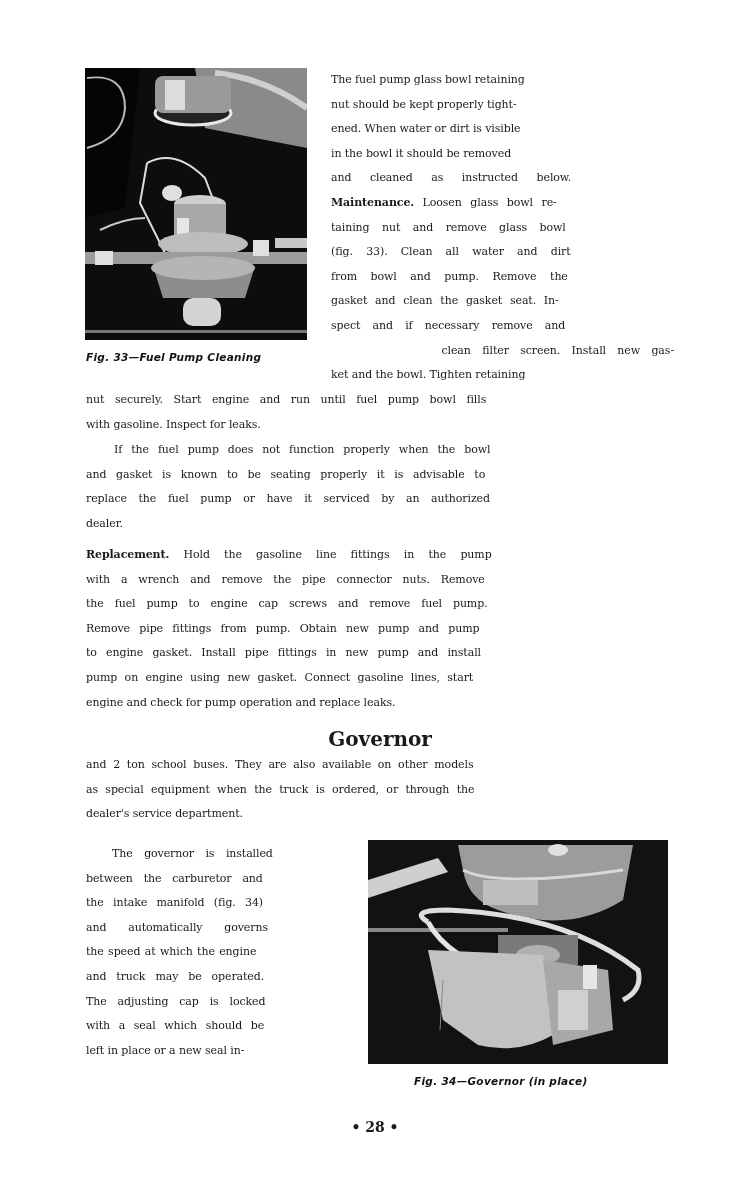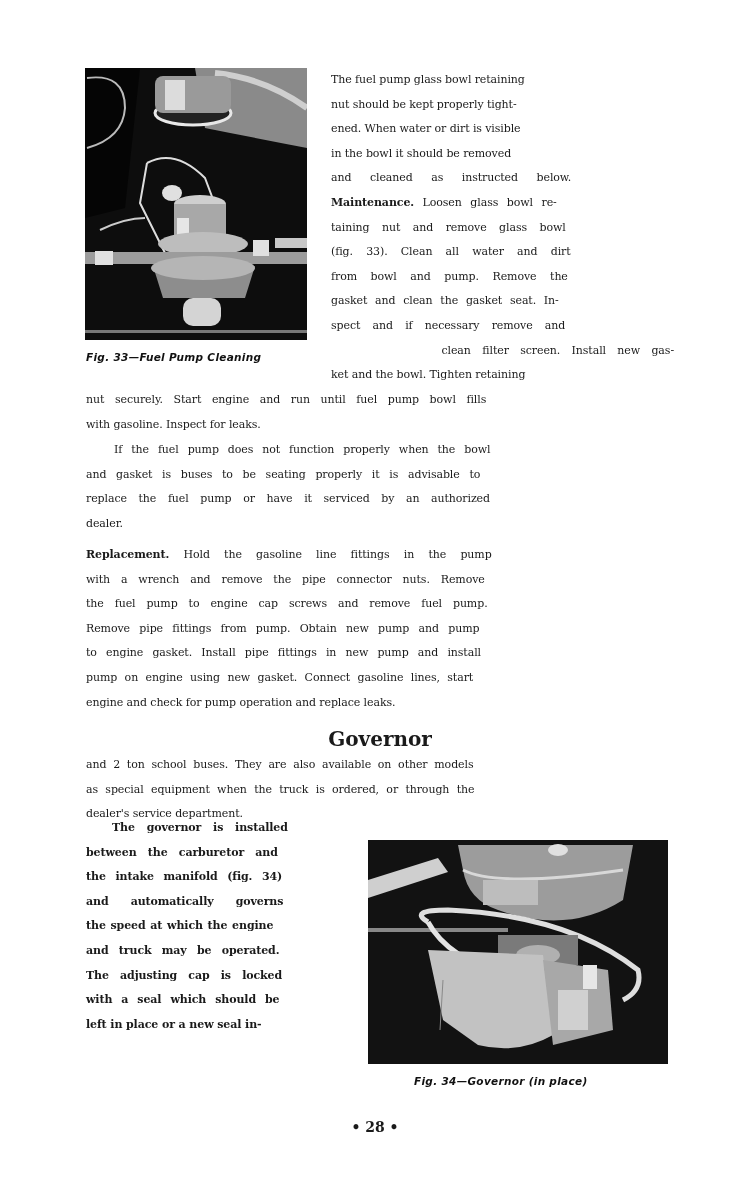--- a/index.html
+++ b/index.html
@@ -80,21 +80,21 @@
     <span class="line"><span>ket and the bowl. Tighten retaining</span></span>
   </div>
 
   <div class="block txt" style="left:86px; top:388px; width:588px;">
     <span class="line" style="display: block; word-spacing: 7.25px;">nut securely. Start engine and run until fuel pump bowl fills</span>
     <span class="line">with gasoline. Inspect for leaks.</span>
   </div>
 
   <div class="block txt" style="left:86px; top:438px; width:588px;">
     <span class="line" style="padding-left: 28px; display: block; word-spacing: 5.57812px;">If the fuel pump does not function properly when the bowl</span>
-    <span class="line" style="display: block; word-spacing: 6.33665px;">and gasket is buses to be seating properly it is advisable to</span>
+    <span class="line" style="display: block; word-spacing: 6.33665px;">and gasket is known to be seating properly it is advisable to</span>
     <span class="line" style="display: block; word-spacing: 8.26094px;">replace the fuel pump or have it serviced by an authorized</span>
     <span class="line">dealer.</span>
   </div>
 
   <div class="block txt" style="left:86px; top:543px; width:588px;">
     <span class="line" style="display: block; word-spacing: 10.877px;"><span class="b">Replacement.</span><span> Hold the gasoline line fittings in the pump</span></span>
     <span class="line" style="display: block; word-spacing: 7.52431px;">with a wrench and remove the pipe connector nuts. Remove</span>
     <span class="line" style="display: block; word-spacing: 7.56875px;">the fuel pump to engine cap screws and remove fuel pump.</span>
     <span class="line" style="display: block; word-spacing: 5.90625px;">Remove pipe fittings from pump. Obtain new pump and pump</span>
     <span class="line" style="display: block; word-spacing: 5.80938px;">to engine gasket. Install pipe fittings in new pump and install</span>
@@ -103,21 +103,21 @@
   </div>
 
   <div class="heading" style="left:86px; top:727px; width:588px;">Governor</div>
 
   <div class="block txt" style="left:86px; top:753px; width:588px;">
     <span class="line" style="display: block; word-spacing: 3.38352px;">and 2 ton school buses. They are also available on other models</span>
     <span class="line" style="display: block; word-spacing: 3.97344px;">as special equipment when the truck is ordered, or through the</span>
     <span class="line">dealer's service department.</span>
   </div>
 
-  <div class="block txt" style="left:86px; top:816px; width:265px;font-weight:bold;">
+  <div class="block txt" style="left:86px; top:842px; width:265px;">
     <span class="line" style="padding-left: 26px; display: block; word-spacing: 8.09896px;">The governor is installed</span>
     <span class="line" style="display: block; word-spacing: 7.50521px;">between the carburetor and</span>
     <span class="line" style="display: block; word-spacing: 5.91406px;">the intake manifold (fig. 34)</span>
     <span class="line" style="display: block; word-spacing: 18.4062px;">and automatically governs</span>
     <span class="line" style="display: block; word-spacing: 1px;">the speed at which the engine</span>
     <span class="line" style="display: block; word-spacing: 6.55859px;">and truck may be operated.</span>
     <span class="line" style="display: block; word-spacing: 7.48438px;">The adjusting cap is locked</span>
     <span class="line" style="display: block; word-spacing: 5.25px;">with a seal which should be</span>
     <span class="line">left in place or a new seal in-</span>
   </div>

